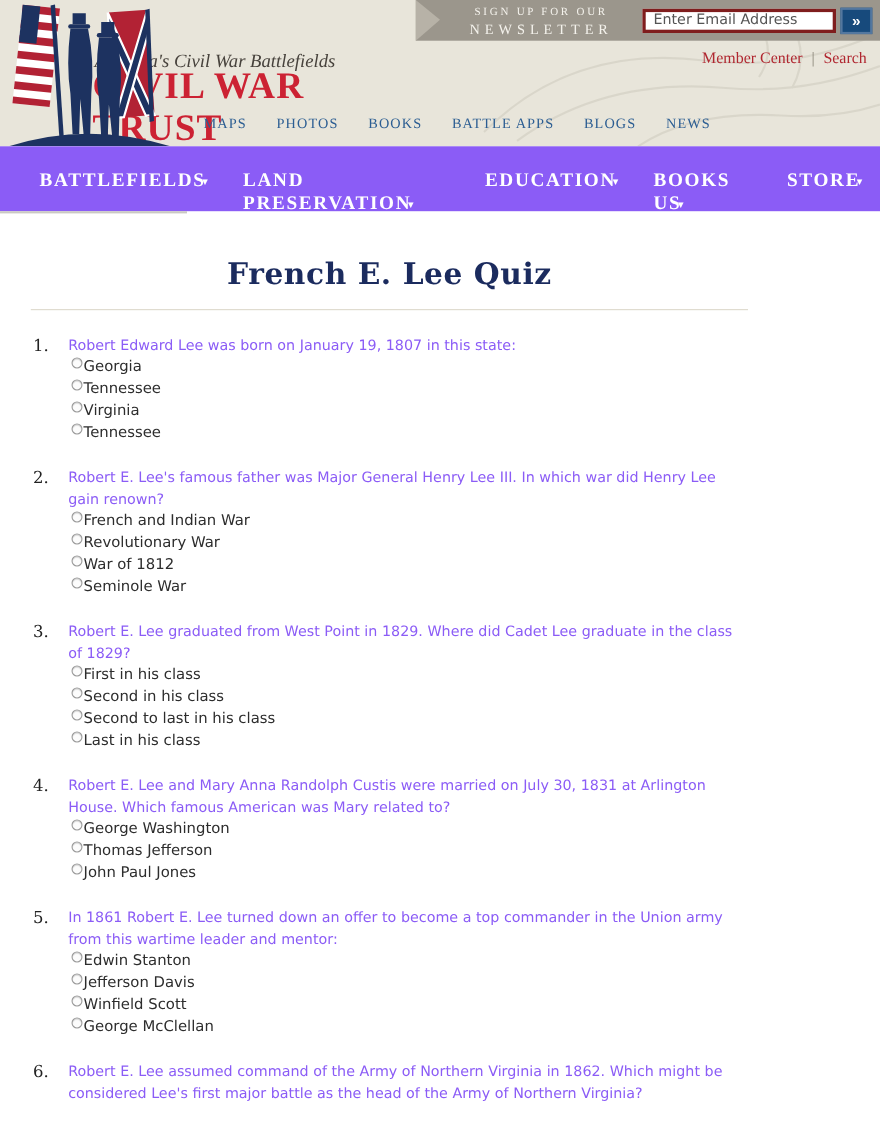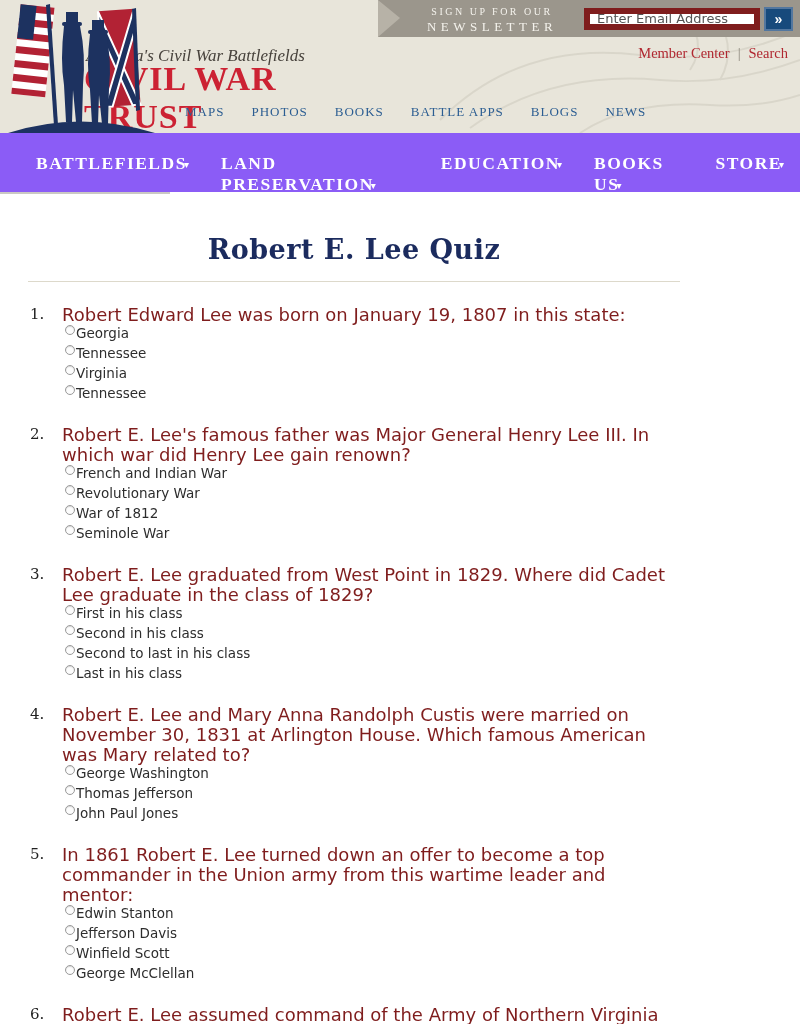--- a/index.html
+++ b/index.html
@@ -14,21 +14,21 @@
   
   .newsletter { position:absolute; left:378px; top:0; right:0; height:37px;
                 background:#9b968c; display:flex; align-items:center; }
   .ribbon-notch { width:0; height:0; border-top:18px solid transparent;
                   border-bottom:19px solid transparent; border-left:22px solid #b7b2a7;
                   margin-right:8px; }
   .nl-text { color:#f4f2ec; font-family:"Liberation Serif",serif; text-align:center;
              line-height:13px; width:168px; }
   .nl-line1 { font-size:10px; letter-spacing:2.5px; display:block; }
   .nl-line2 { font-size:13px; letter-spacing:4.5px; display:block; margin-top:2px; }
-  .nl-input { width:176px; height:22px; border:6px solid #7f1d1d; background:#fff;
+  .nl-input { width:176px; height:22px; border:3px solid #7f1d1d; background:#fff;
               font-size:13px; color:#444; padding:0 7px; margin-left:8px; outline:none;
               font-family:"DejaVu Sans",sans-serif; }
   .nl-input::placeholder { color:#555; }
   .nl-btn { width:29px; height:24px; margin-left:4px; background:#174a7c;
             border:2px solid #53779f; color:#fff; font-size:14px; font-weight:bold;
             cursor:pointer; line-height:18px; }
 
   .utility-links { position:absolute; top:45px; right:12px; font-family:"Liberation Serif",serif;
                    font-size:14.5px; color:#b02730; }
   .utility-links a { color:#b02730; text-decoration:none;text-align:center; }
@@ -65,21 +65,21 @@
   .content { width:652px; margin-left:28px; }
   .quiz-title { font-family:"DejaVu Serif","Liberation Serif",serif; font-weight:bold;
                 font-size:27px; color:#1b2b5e; text-align:center;
                 padding-top:42px; letter-spacing:.5px; }
   .title-rule { border:none; border-top:1px solid #ddd9cb; margin:16px 0 0 0; }
 
   ol.quiz { list-style:none; margin-top:23px; }
   ol.quiz li.q { position:relative; padding-left:34px; margin-bottom:20px; }
   .qnum { position:absolute; left:2px; top:0; font-family:"DejaVu Serif",serif;
           font-size:15px; color:#222; }
-  .qtext { font-size:18px; line-height:20px; color:#7f1d1d; }
+  .qtext { font-size:13px; line-height:20px; color:#8b5cf6; }
   .opt { display:flex; align-items:flex-start; height:20px; cursor:pointer; }
   .opt input { appearance:none; -webkit-appearance:none; width:10px; height:10px;
                border:1px solid #9a9a9a; border-radius:50%; background:#fcfcfc;
                margin:0 1px 0 3px; flex:none; box-shadow:inset 0 1px 1px rgba(0,0,0,.15); }
   .opt span { font-size:13.5px; color:#2d2d2d; }
 </style>
 </head>
 <body>
 
 <header class="site-header">
@@ -167,21 +167,21 @@
       <li><span class="nav-label">BOOKS US</span><span class="nav-caret">▾</span></li>
       <li><span class="nav-label">STORE</span><span class="nav-caret">▾</span></li>
     </ul>
   <ul class="nav-row nav-row2" id="navrow2">
       <li><span class="nav-label">TAKE ACTION</span><span class="nav-caret">▾</span></li>
     </ul>
   <div class="nav-shadow"></div>
 </nav>
 
 <main class="content">
-  <h1 class="quiz-title">Robert E. Lee Quiz</h1>
+  <h1 class="quiz-title">French E. Lee Quiz</h1>
   <hr class="title-rule">
   <ol class="quiz" id="quizlist">
       <li class="q">
         <span class="qnum">1.</span>
         <div class="qtext">Robert Edward Lee was born on January 19, 1807 in this state:</div>
         <div>
           <label class="opt">
             <input type="radio" name="q1" style="">
             <span>Georgia</span>
           </label>
@@ -238,21 +238,21 @@
             <span>Second to last in his class</span>
           </label>
           <label class="opt">
             <input type="radio" name="q3" style="">
             <span>Last in his class</span>
           </label>
         </div>
       </li>
       <li class="q">
         <span class="qnum">4.</span>
-        <div class="qtext">Robert E. Lee and Mary Anna Randolph Custis were married on November 30, 1831 at Arlington House. Which famous American was Mary related to?</div>
+        <div class="qtext">Robert E. Lee and Mary Anna Randolph Custis were married on July 30, 1831 at Arlington House. Which famous American was Mary related to?</div>
         <div>
           <label class="opt">
             <input type="radio" name="q4" style="">
             <span>George Washington</span>
           </label>
           <label class="opt">
             <input type="radio" name="q4" style="">
             <span>Thomas Jefferson</span>
           </label>
           <label class="opt">

